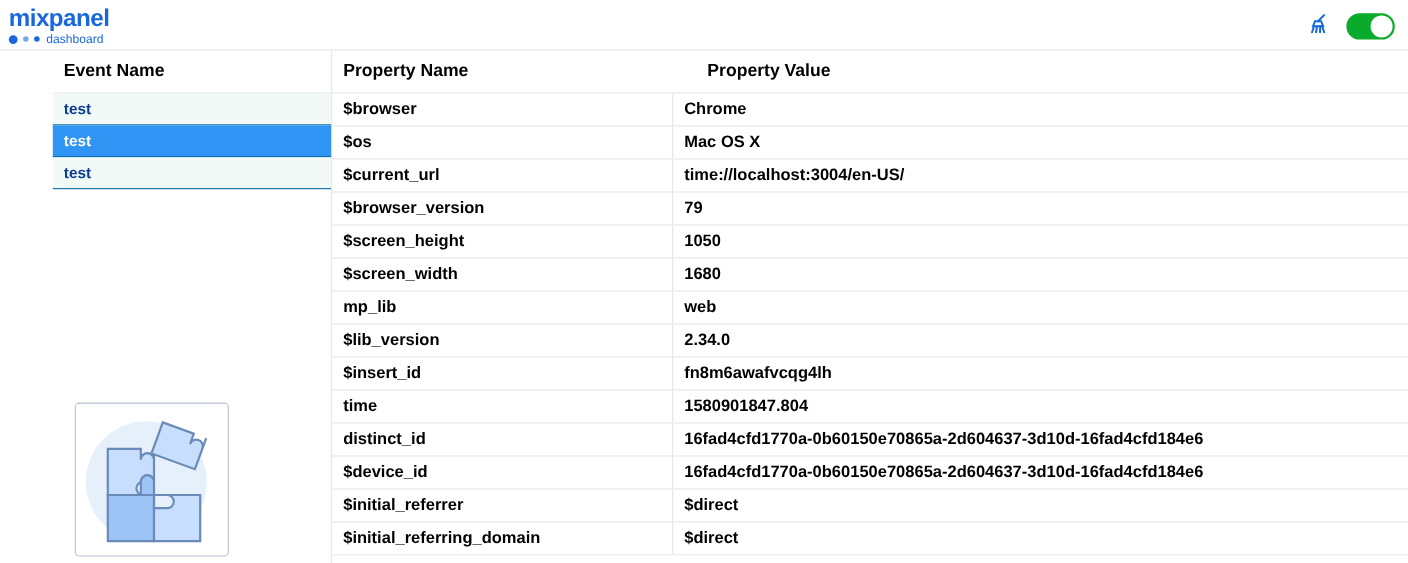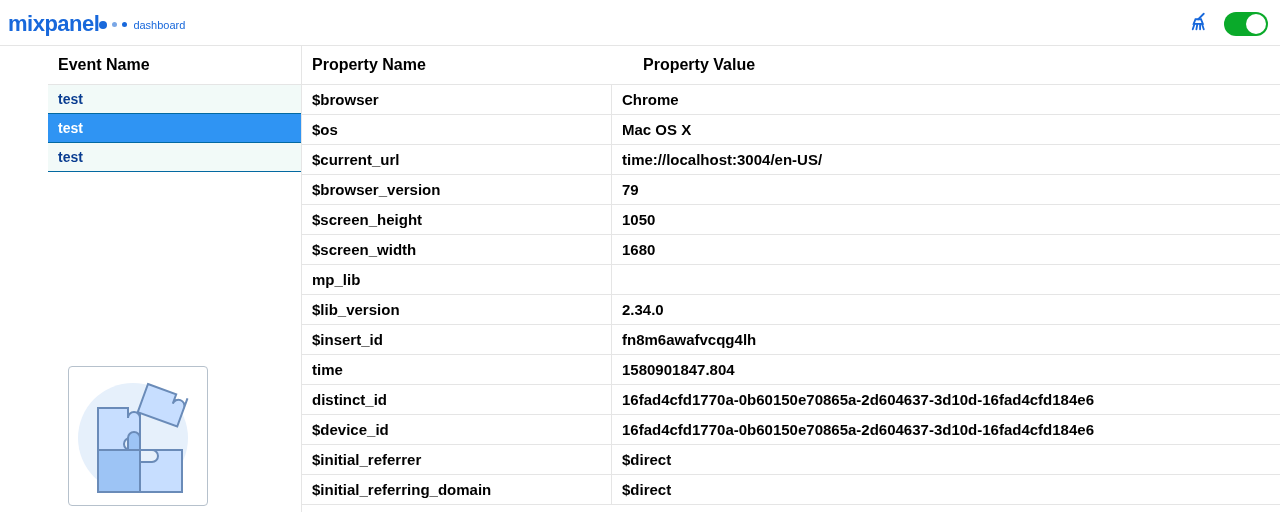--- a/index.html
+++ b/index.html
@@ -19,20 +19,21 @@
     .header {
       display: flex;
       align-items: center;
       justify-content: space-between;
       padding: 6px 12px 4px 8px;
       border-bottom: 1px solid #e5e5e5;
       height: 46px;
     }
     .logo-block {
       display: flex;
+      flex-direction: column;
     }
     .logo-word {
       font-size: 22px;
       font-weight: 700;
       color: #1868db;
       letter-spacing: -0.5px;
       line-height: 1;
     }
     .logo-sub {
       display: flex;
@@ -277,20 +278,21 @@
         <div class="prop-row">
           <div class="pname">$screen_height</div>
           <div class="pval">1050</div>
         </div>
         <div class="prop-row">
           <div class="pname">$screen_width</div>
           <div class="pval">1680</div>
         </div>
         <div class="prop-row">
           <div class="pname">mp_lib</div>
+          <div class="pval">web</div>
         </div>
         <div class="prop-row">
           <div class="pname">$lib_version</div>
           <div class="pval">2.34.0</div>
         </div>
         <div class="prop-row">
           <div class="pname">$insert_id</div>
           <div class="pval">fn8m6awafvcqg4lh</div>
         </div>
         <div class="prop-row">

